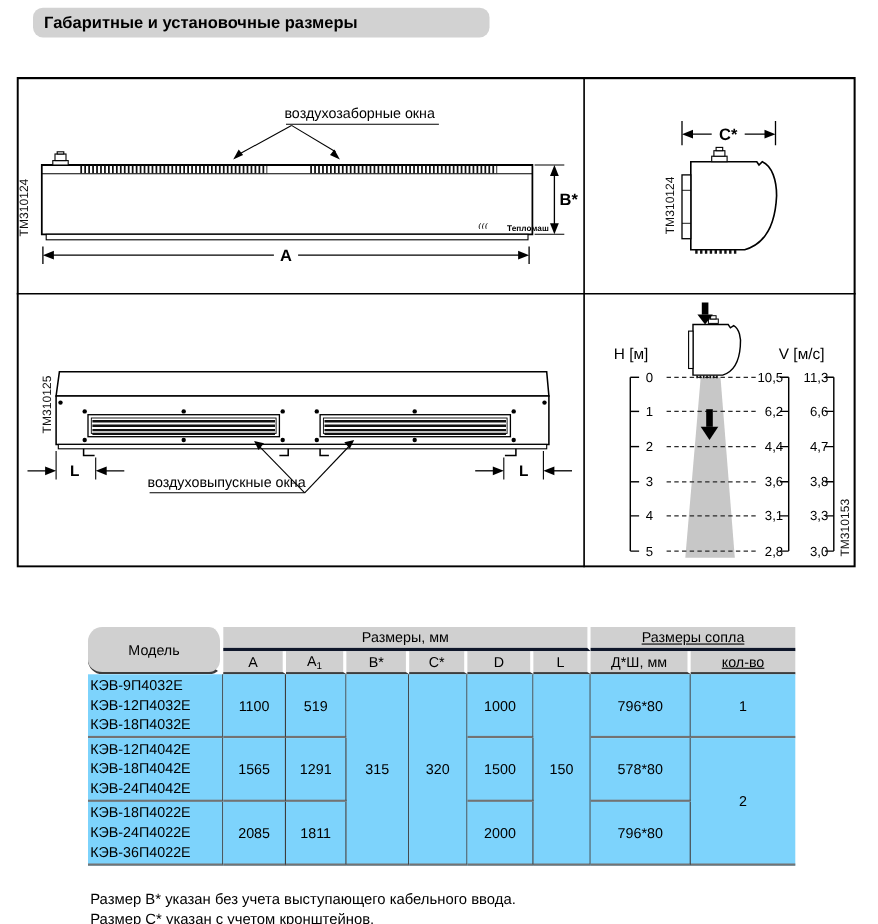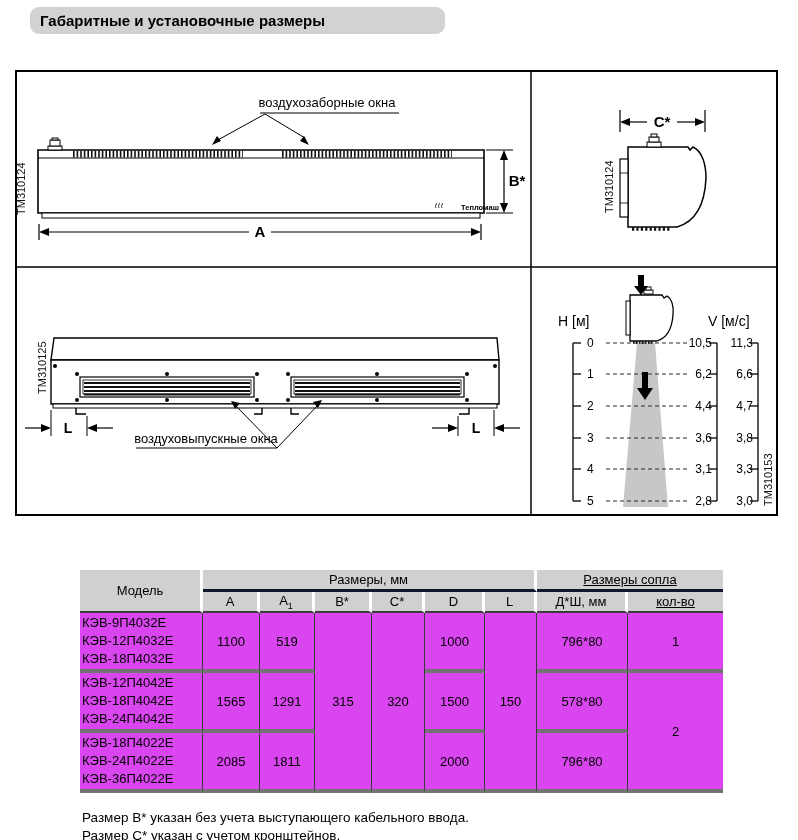--- a/index.html
+++ b/index.html
@@ -8,24 +8,24 @@
     border-radius:9px;font-size:15px;font-weight:bold;line-height:27px;padding-left:10px;box-sizing:border-box;}
   .diagram-wrap{position:absolute;left:15px;top:70px;width:763px;height:576px;}
   svg text{font-family:"Liberation Sans",sans-serif;}
   .dim-table{position:absolute;left:80px;top:570px;width:643px;border-collapse:separate;border-spacing:0;
     table-layout:fixed;font-size:13px;}
   .dim-table thead th{background:#d0d0d0;font-weight:normal;font-size:13px;height:19px;padding:0;
     border-right:3px solid #fff;text-align:center;}
   .dim-table thead tr.r1 th.grp{border-bottom:3px solid #0f172a;}
   .dim-table thead th.last{border-right:none;text-decoration:underline;}
   .dim-table thead tr.r2 th{border-bottom:2px solid #3c3c3c;}
-  .dim-table thead th.model-h{border-bottom:2px solid #3c3c3c;}
+  .dim-table thead th.model-h{border-bottom:2px solid #3c3c3c;border-radius:13px;}
   .dim-table sub{font-size:9px;}
-  .dim-table tbody td{border-right:1.5px solid #3c3c3c;border-bottom:4px solid #737373;
-    text-align:center;height:56px;padding:0;font-size:13px;background:#d946ef;}
+  .dim-table tbody td{border-right:1.5px solid #3c3c3c;border-bottom:2px solid #737373;
+    text-align:center;height:56px;padding:0;font-size:13px;background:#7dd3fc;}
   .dim-table tbody td.model{text-align:left;padding-left:2px;white-space:pre-line;line-height:18px;}
   .dim-table tbody td.qty{border-right:none;}
   .notes{position:absolute;left:82px;top:809px;font-size:13.5px;line-height:18px;}
 </style>
 </head>
 <body>
 
 <div class="title-pill">Габаритные и установочные размеры</div>
 
 <div class="diagram-wrap">

